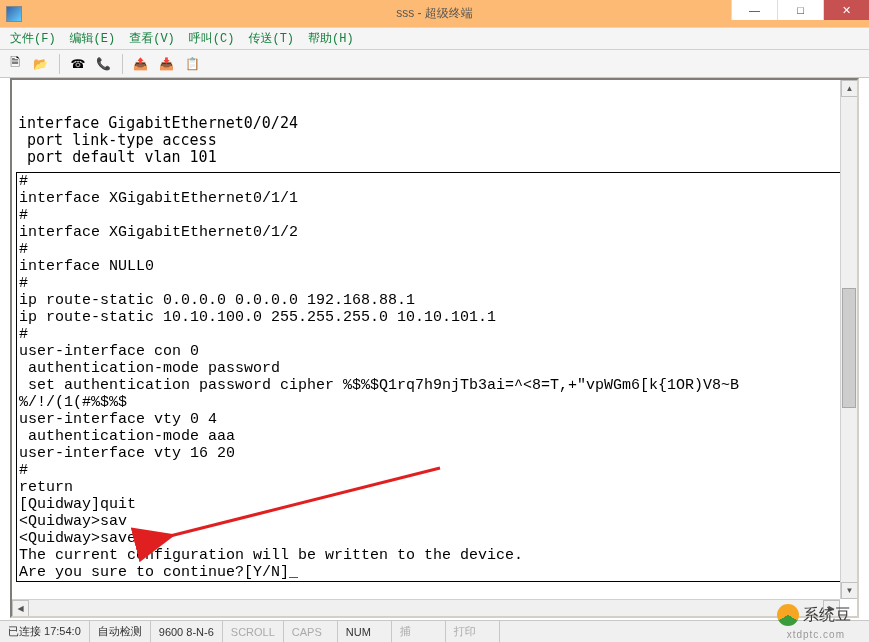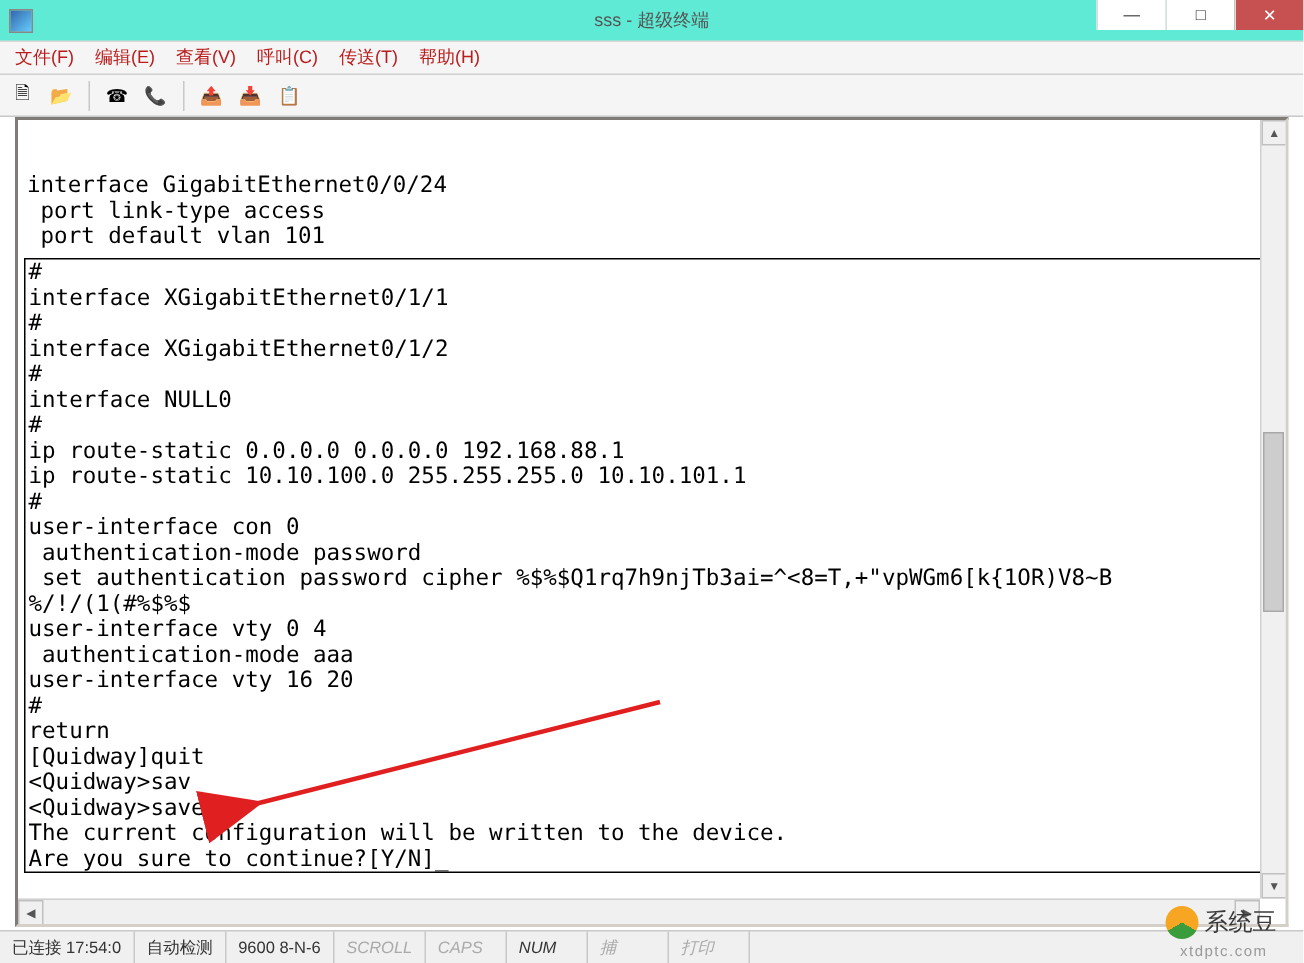--- a/index.html
+++ b/index.html
@@ -1,42 +1,42 @@
 <!DOCTYPE html>
 <html><head>
 <meta charset="utf-8">
 <style>
 * { margin: 0; padding: 0; box-sizing: border-box; }
 body { font-family: "Microsoft YaHei", Tahoma, sans-serif; font-size: 12px; background: #fff; overflow: hidden; width: 869px; height: 642px; position: relative; }
-.titlebar { height: 28px; background: #5eead4; border-bottom: 1px solid #d8d8d8; display: flex; align-items: center; position: relative; }
+.titlebar { height: 28px; background: #fdba74; border-bottom: 1px solid #d8d8d8; display: flex; align-items: center; position: relative; }
 .title-icon { width: 16px; height: 16px; margin: 0 6px; background: linear-gradient(135deg,#36a,#6cf); border: 1px solid #888; }
 .title-text { position: absolute; left: 50%; transform: translateX(-50%); color: #555; font-size: 12px; }
 .win-controls { position: absolute; right: 0; top: 0; display: flex; height: 20px; }
 .win-btn { width: 46px; height: 20px; display: flex; align-items: center; justify-content: center; font-size: 11px; color: #333; background: #fff; border-left: 1px solid #ddd; }
 .win-btn.close { background: #c75050; color: #fff; width: 46px; }
 .menubar { height: 22px; background: #f5f5f5; border-bottom: 1px solid #d0d0d0; display: flex; align-items: center; padding: 0 4px; gap: 2px; }
-.menu-item { padding: 2px 6px; color: #b91c1c; cursor: default; }
+.menu-item { padding: 2px 6px; color: #15803d; cursor: default; font-family: Liberation Mono, monospace; }
 .toolbar { height: 28px; background: #f5f5f5; border-bottom: 1px solid #c8c8c8; display: flex; align-items: center; padding: 0 4px; gap: 4px; }
 .tool-btn { width: 22px; height: 22px; display: flex; align-items: center; justify-content: center; border: 1px solid transparent; }
 .tool-sep { width: 1px; height: 20px; background: #c8c8c8; margin: 0 3px; }
 .terminal-area { position: absolute; top: 78px; left: 10px; right: 10px; bottom: 24px; border: 2px inset #d4d0c8; background: #fff; overflow: hidden; }
 .terminal-content { font-family: "Lucida Console", "Consolas", monospace; font-size: 15px; line-height: 17px; color: #000; padding: 18px 4px; white-space: pre; height: 100%; overflow: hidden; position: relative; }
 .scroll-v { position: absolute; right: 0; top: 0; bottom: 17px; width: 17px; background: #f0f0f0; border-left: 1px solid #d0d0d0; }
 .scroll-h { position: absolute; left: 0; right: 17px; bottom: 0; height: 17px; background: #f0f0f0; border-top: 1px solid #d0d0d0; }
 .scroll-thumb-v { position: absolute; left: 1px; right: 1px; top: 40%; height: 120px; background: #cdcdcd; border: 1px solid #a8a8a8; }
 .scroll-btn { width: 17px; height: 17px; background: #f0f0f0; border: 1px solid #c0c0c0; display: flex; align-items: center; justify-content: center; font-size: 8px; color: #555; position: absolute; }
 .statusbar { position: absolute; bottom: 0; left: 0; right: 0; height: 22px; background: #f0f0f0; border-top: 1px solid #c8c8c8; display: flex; align-items: center; font-size: 11px; color: #333; }
 .status-cell { padding: 0 8px; border-right: 1px solid #c8c8c8; height: 100%; display: flex; align-items: center; }
-.status-cell.wide { min-width: 54px; justify-content: flex-start; font-style: italic; }
+.status-cell.wide { min-width: 54px; justify-content: flex-start; }
 .arrow-svg { position: absolute; top: 78px; left: 10px; pointer-events: none; z-index: 10; }
 .watermark1 { position: absolute; right: 18px; bottom: 16px; display: flex; align-items: center; gap: 4px; z-index: 20; }
 .wm-logo { width: 22px; height: 22px; border-radius: 50%; background: conic-gradient(#f6a623 0 120deg, #3b9c3b 120deg 240deg, #f6a623 240deg 360deg); }
 .wm-text { font-family: "Microsoft YaHei"; font-size: 16px; color: #3a3a3a; font-weight: 500; }
 .watermark2 { position: absolute; right: 24px; bottom: 2px; font-size: 10px; color: #999; letter-spacing: 1px; z-index: 20; }
-.inner-box { border: 1px solid #000; margin-top: 6px; padding: 0 2px; }
+.inner-box { border: 1px solid #000; margin-top: 6px; padding: 0 2px; font-family: Liberation Mono, monospace; }
 .top-lines { padding: 0 2px; }
 </style>
 </head>
 <body>
 
 <div class="titlebar">
   <div class="title-icon"></div>
   <div class="title-text">sss - 超级终端</div>
   <div class="win-controls">
     <div class="win-btn">—</div>

